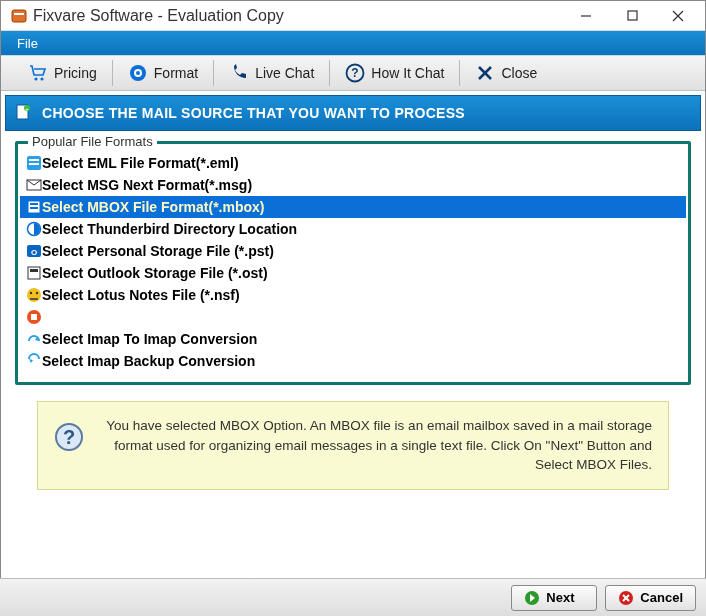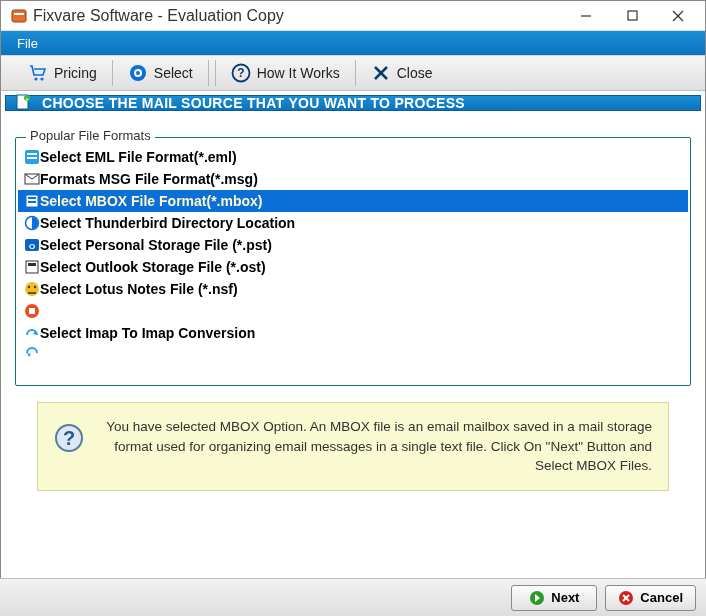--- a/index.html
+++ b/index.html
@@ -12,38 +12,38 @@
 .titlebar .win-btn { width: 46px; height: 30px; display: flex; align-items: center; justify-content: center; font-size: 14px; color: #333; }
 
 .menubar { height: 24px; background: linear-gradient(#1a8fd8, #0c72bb); display: flex; align-items: center; padding: 0 8px; }
 .menubar .menu-item { color: #fff; font-size: 13px; padding: 2px 8px; }
 
 .toolbar { height: 36px; background: linear-gradient(#f5f5f5, #e0e0e0); border-top: 1px solid #c8d8e6; border-bottom: 1px solid #b0c0d0; display: flex; align-items: center; padding: 0 16px; gap: 2px; }
 .tool-btn { display: flex; align-items: center; gap: 6px; padding: 4px 10px; border: 1px solid transparent; border-radius: 3px; font-size: 14px; color: #222; }
 .tool-sep { width: 1px; height: 26px; background: #b8b8b8; margin: 0 2px; }
 .tool-btn .ticon { width: 20px; height: 20px; display: inline-flex; align-items: center; justify-content: center; }
 
-.banner { margin: 4px 4px; height: 16px; background: linear-gradient(#1a8fd8, #0c72bb); border: 1px solid #0a5a96; display: flex; align-items: center; padding: 0 8px; gap: 10px; }
+.banner { margin: 4px 4px; height: 36px; background: linear-gradient(#1a8fd8, #0c72bb); border: 1px solid #0a5a96; display: flex; align-items: center; padding: 0 8px; gap: 10px; }
 .banner .banner-icon { width: 18px; height: 18px; display: inline-flex; }
 .banner .banner-text { color: #fff; font-weight: bold; font-size: 14px; letter-spacing: 0.3px; }
 
 .content { padding: 6px 14px 0 14px; }
-.fieldset { border: 1px solid #0f766e; border-radius: 2px; padding: 8px 2px 19px 2px; position: relative; margin-top: 16px; }
+.fieldset { border: 3px solid #0f766e; border-radius: 2px; padding: 8px 2px 10px 2px; position: relative; }
 .legend { position: absolute; top: -10px; left: 10px; background: #fff; padding: 0 4px; font-size: 13px; color: #333; }
 .format-list { list-style: none; }
 .format-item { display: flex; align-items: center; padding: 2px 6px; height: 22px; font-size: 14px; font-weight: bold; color: #000; cursor: default; }
 .format-item.selected { background: #0b6fd8; color: #fef9c3; }
 .format-item .ficon { width: 16px; height: 16px; flex-shrink: 0; display: inline-flex; align-items: center; justify-content: center; }
 
 .info-box { margin: 16px 22px 0 22px; background: #fafad2; border: 1px solid #d8d890; padding: 14px 16px; display: flex; gap: 14px; align-items: flex-start; min-height: 86px; }
 .info-box .info-icon { width: 30px; height: 30px; flex-shrink: 0; margin-top: 6px; }
 .info-box .info-text { font-size: 13.5px; color: #333; line-height: 1.45; text-align: right; }
 
 .footer { position: absolute; bottom: 0; left: 0; right: 0; height: 38px; background: linear-gradient(#f2f2f2, #dedede); border-top: 1px solid #bbb; display: flex; align-items: center; justify-content: flex-end; padding: 0 10px; gap: 8px; }
-.btn { display: flex; align-items: center; gap: 6px; min-width: 86px; height: 26px; padding: 0 12px; border: 1px solid #888; border-radius: 3px; background: linear-gradient(#fdfdfd, #e2e2e2); font-size: 13px; font-weight: bold; justify-content: center; }
+.btn { display: flex; align-items: center; gap: 6px; min-width: 86px; height: 26px; padding: 0 12px; border: 1px solid #888; border-radius: 3px; background: linear-gradient(#fdfdfd, #e2e2e2); font-size: 13px; font-weight: bold; justify-content: flex-start; }
 .btn .bicon { width: 16px; height: 16px; display: inline-flex; }
 </style>
 </head>
 <body>
 
 <div class="titlebar">
   <span class="app-icon">
     <svg viewBox="0 0 16 16">
         <rect x="1" y="2" width="14" height="12" rx="2" fill="#e07030" stroke="#a04000"></rect>
         <rect x="3" y="5" width="10" height="2" fill="#fff"></rect>
@@ -87,32 +87,40 @@
   </div>
   <div class="tool-sep"></div>
   <div class="tool-btn">
     <span class="ticon">
       <svg viewBox="0 0 20 20" width="20" height="20">
           <circle cx="10" cy="10" r="8" fill="#0b6fd8"></circle>
           <circle cx="10" cy="10" r="4" fill="#fff"></circle>
           <circle cx="10" cy="10" r="2" fill="#0b6fd8"></circle>
         </svg>
     </span>
-    <span>Select</span>
-  </div>
-  <div class="tool-sep"></div>
+    <span>Format</span>
+  </div>
+  <div class="tool-sep"></div>
+  <div class="tool-btn">
+    <span class="ticon">
+      <svg viewBox="0 0 20 20" width="20" height="20">
+          <path d="M5 3c0 7 5 12 12 12l0-4-4-1-2 2c-2-1-4-3-5-5l2-2-1-4z" fill="#0b3a70"></path>
+        </svg>
+    </span>
+    <span>Live Chat</span>
+  </div>
   <div class="tool-sep"></div>
   <div class="tool-btn">
     <span class="ticon">
       <svg viewBox="0 0 20 20" width="20" height="20">
           <circle cx="10" cy="10" r="8.5" fill="none" stroke="#0b3a70" stroke-width="1.8"></circle>
           <text x="10" y="14" text-anchor="middle" font-size="12" font-weight="bold" fill="#0b3a70">?</text>
         </svg>
     </span>
-    <span>How It Works</span>
+    <span>How It Chat</span>
   </div>
   <div class="tool-sep"></div>
   <div class="tool-btn">
     <span class="ticon">
       <svg viewBox="0 0 20 20" width="20" height="20">
           <line x1="4" y1="4" x2="16" y2="16" stroke="#0b3a70" stroke-width="2.5"></line>
           <line x1="16" y1="4" x2="4" y2="16" stroke="#0b3a70" stroke-width="2.5"></line>
         </svg>
     </span>
     <span>Close</span>
@@ -144,21 +152,21 @@
           </span>
           <span>Select EML File Format(*.eml)</span>
         </li>
         <li class="format-item">
           <span class="ficon">
             <svg viewBox="0 0 16 16">
               <rect x="1" y="3" width="14" height="10" fill="#fff" stroke="#333"></rect>
               <path d="M1 3l7 5 7-5" fill="none" stroke="#333"></path>
             </svg>
           </span>
-          <span>Formats MSG File Format(*.msg)</span>
+          <span>Select MSG Next Format(*.msg)</span>
         </li>
         <li class="format-item selected">
           <span class="ficon">
             <svg viewBox="0 0 16 16">
               <rect x="2" y="2" width="12" height="12" fill="#fff" stroke="#0b6fd8"></rect>
               <rect x="4" y="4" width="8" height="2" fill="#0b6fd8"></rect>
               <rect x="4" y="8" width="8" height="2" fill="#0b6fd8"></rect>
             </svg>
           </span>
           <span>Select MBOX File Format(*.mbox)</span>
@@ -218,20 +226,21 @@
           </span>
           <span>Select Imap To Imap Conversion</span>
         </li>
         <li class="format-item">
           <span class="ficon">
             <svg viewBox="0 0 16 16">
               <path d="M13 6a5 5 0 0 0-10 0" fill="none" stroke="#2aa0e8" stroke-width="2"></path>
               <path d="M5 10l-2-4 4 1z" fill="#2aa0e8"></path>
             </svg>
           </span>
+          <span>Select Imap Backup Conversion</span>
         </li>
       </ul>
   </div>
 
   <div class="info-box">
     <span class="info-icon">
       <svg viewBox="0 0 30 30">
           <circle cx="15" cy="15" r="13" fill="#dce8f5" stroke="#5a7aa0" stroke-width="2"></circle>
           <text x="15" y="22" text-anchor="middle" font-size="20" font-weight="bold" fill="#2a5a8a">?</text>
         </svg>

